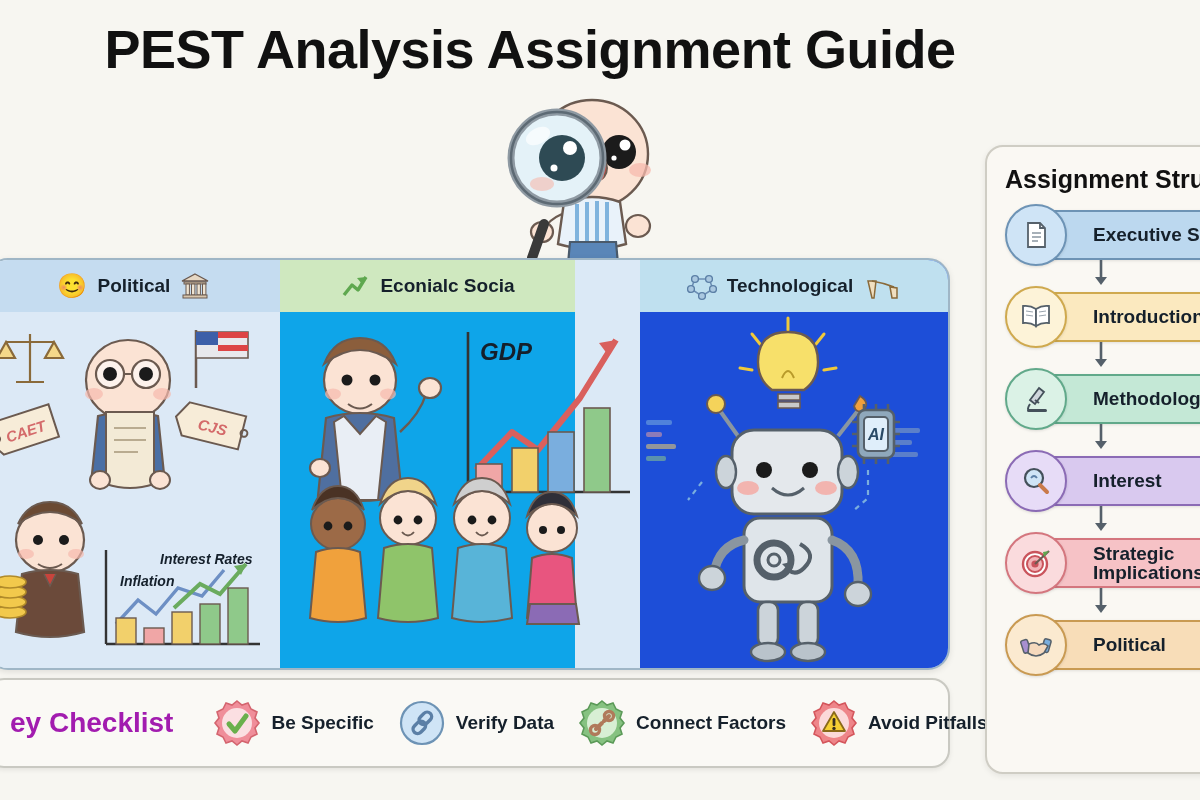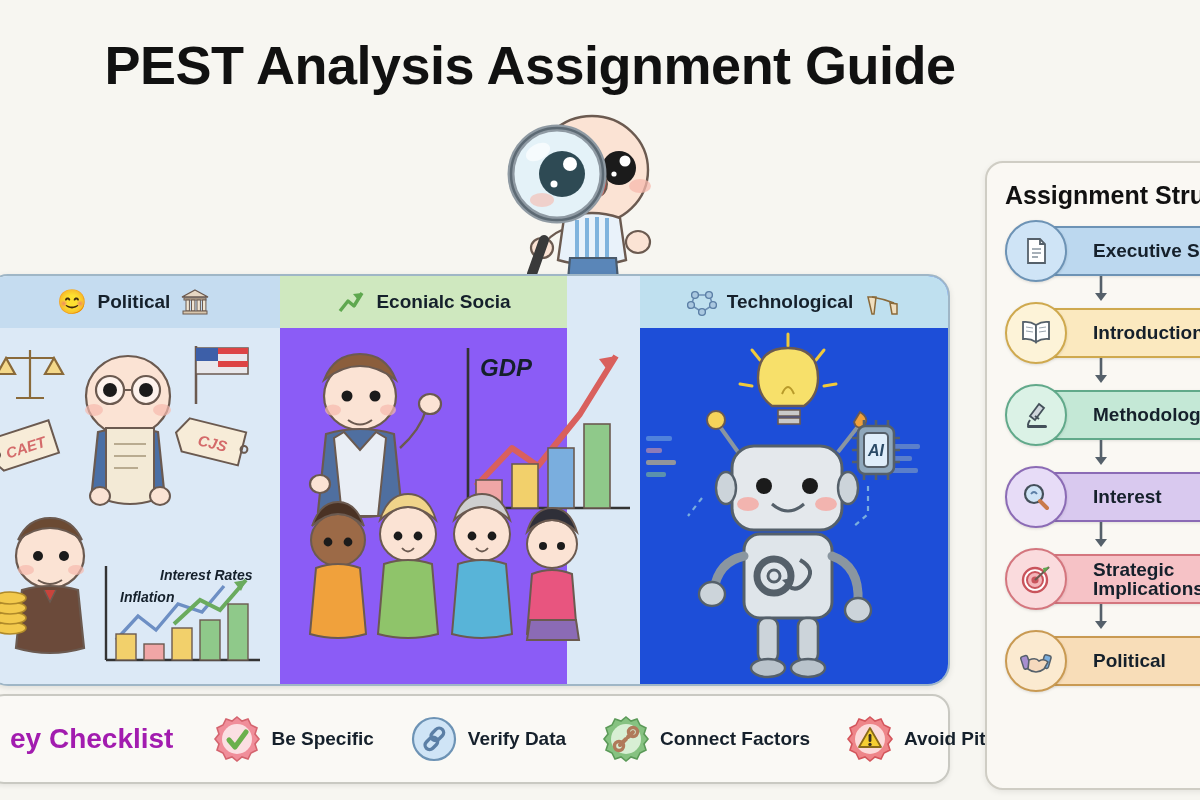--- a/index.html
+++ b/index.html
@@ -2,21 +2,21 @@
 <html><head>
 <meta charset="utf-8">
 <style>
   html,body{margin:0;padding:0;}
   body{
     width:1200px;height:800px;overflow:hidden;
     background:#f7f6f1;
     font-family:"Liberation Sans",sans-serif;
     position:relative;
   }
-  .stage{position:absolute;inset:0;margin-top:16px;}
+  .stage{position:absolute;inset:0;}
 
   
   .title{
     position:absolute;left:0;top:18px;width:1060px;
     text-align:center;
     font-size:54px;font-weight:bold;letter-spacing:-0.5px;
     color:#111;
   }
 
   
@@ -26,21 +26,21 @@
   .pest-card{
     position:absolute;left:-14px;top:258px;width:960px;height:408px;
     border-radius:22px;
     border:2px solid #9fb6c6;
     background:#dbe9f6;
     overflow:hidden;
     box-shadow:0 2px 6px rgba(0,0,0,.10);
   }
   .col{position:absolute;top:0;bottom:0;}
   .col-political{left:0;width:292px;background:#dce9f6;}
-  .col-economic{left:292px;width:287px;background:#8b5cf6;}
+  .col-economic{left:292px;width:287px;background:#0ea5e9;padding-left:8px;}
   .col-technological{left:652px;right:0;background:#1d4ed8;}
 
   .hdr{position:absolute;top:0;left:0;right:0;height:52px;
        display:flex;align-items:center;justify-content:center;gap:10px;}
   .hdr-political{background:#c5dcf0;}
   .hdr-economic{background:#cfe8bf;}
   .hdr-technological{background:#bfe0ef;}
   .hdr-label{font-size:19px;font-weight:bold;color:#15202b;white-space:nowrap;}
   .hdr-ico{width:30px;height:30px;flex:0 0 auto;}
 
@@ -48,21 +48,21 @@
 
   
   .checklist{
     position:absolute;left:-14px;top:678px;width:960px;height:86px;
     background:#faf9f5;border:2px solid #c9c9c2;border-radius:18px;
     display:flex;align-items:center;
     box-shadow:0 2px 5px rgba(0,0,0,.08);
   }
   .chk-title{font-size:28px;font-weight:bold;color:#a21caf;margin-left:22px;white-space:nowrap;}
   .chk-div{width:2px;height:52px;background:#b9b9b3;margin:0 20px;}
-  .chk-items{display:flex;gap:36px;}
+  .chk-items{display:flex;gap:24px;}
   .chk-item{display:flex;align-items:center;gap:10px;}
   .chk-label{font-size:19px;font-weight:bold;color:#15202b;white-space:nowrap;}
 
   
   .sidebar{
     position:absolute;left:985px;top:145px;width:275px;height:625px;
     background:#faf8f3;border:2px solid #cfcdc4;border-radius:18px;
     overflow:hidden;
     box-shadow:0 2px 6px rgba(0,0,0,.08);
   }

